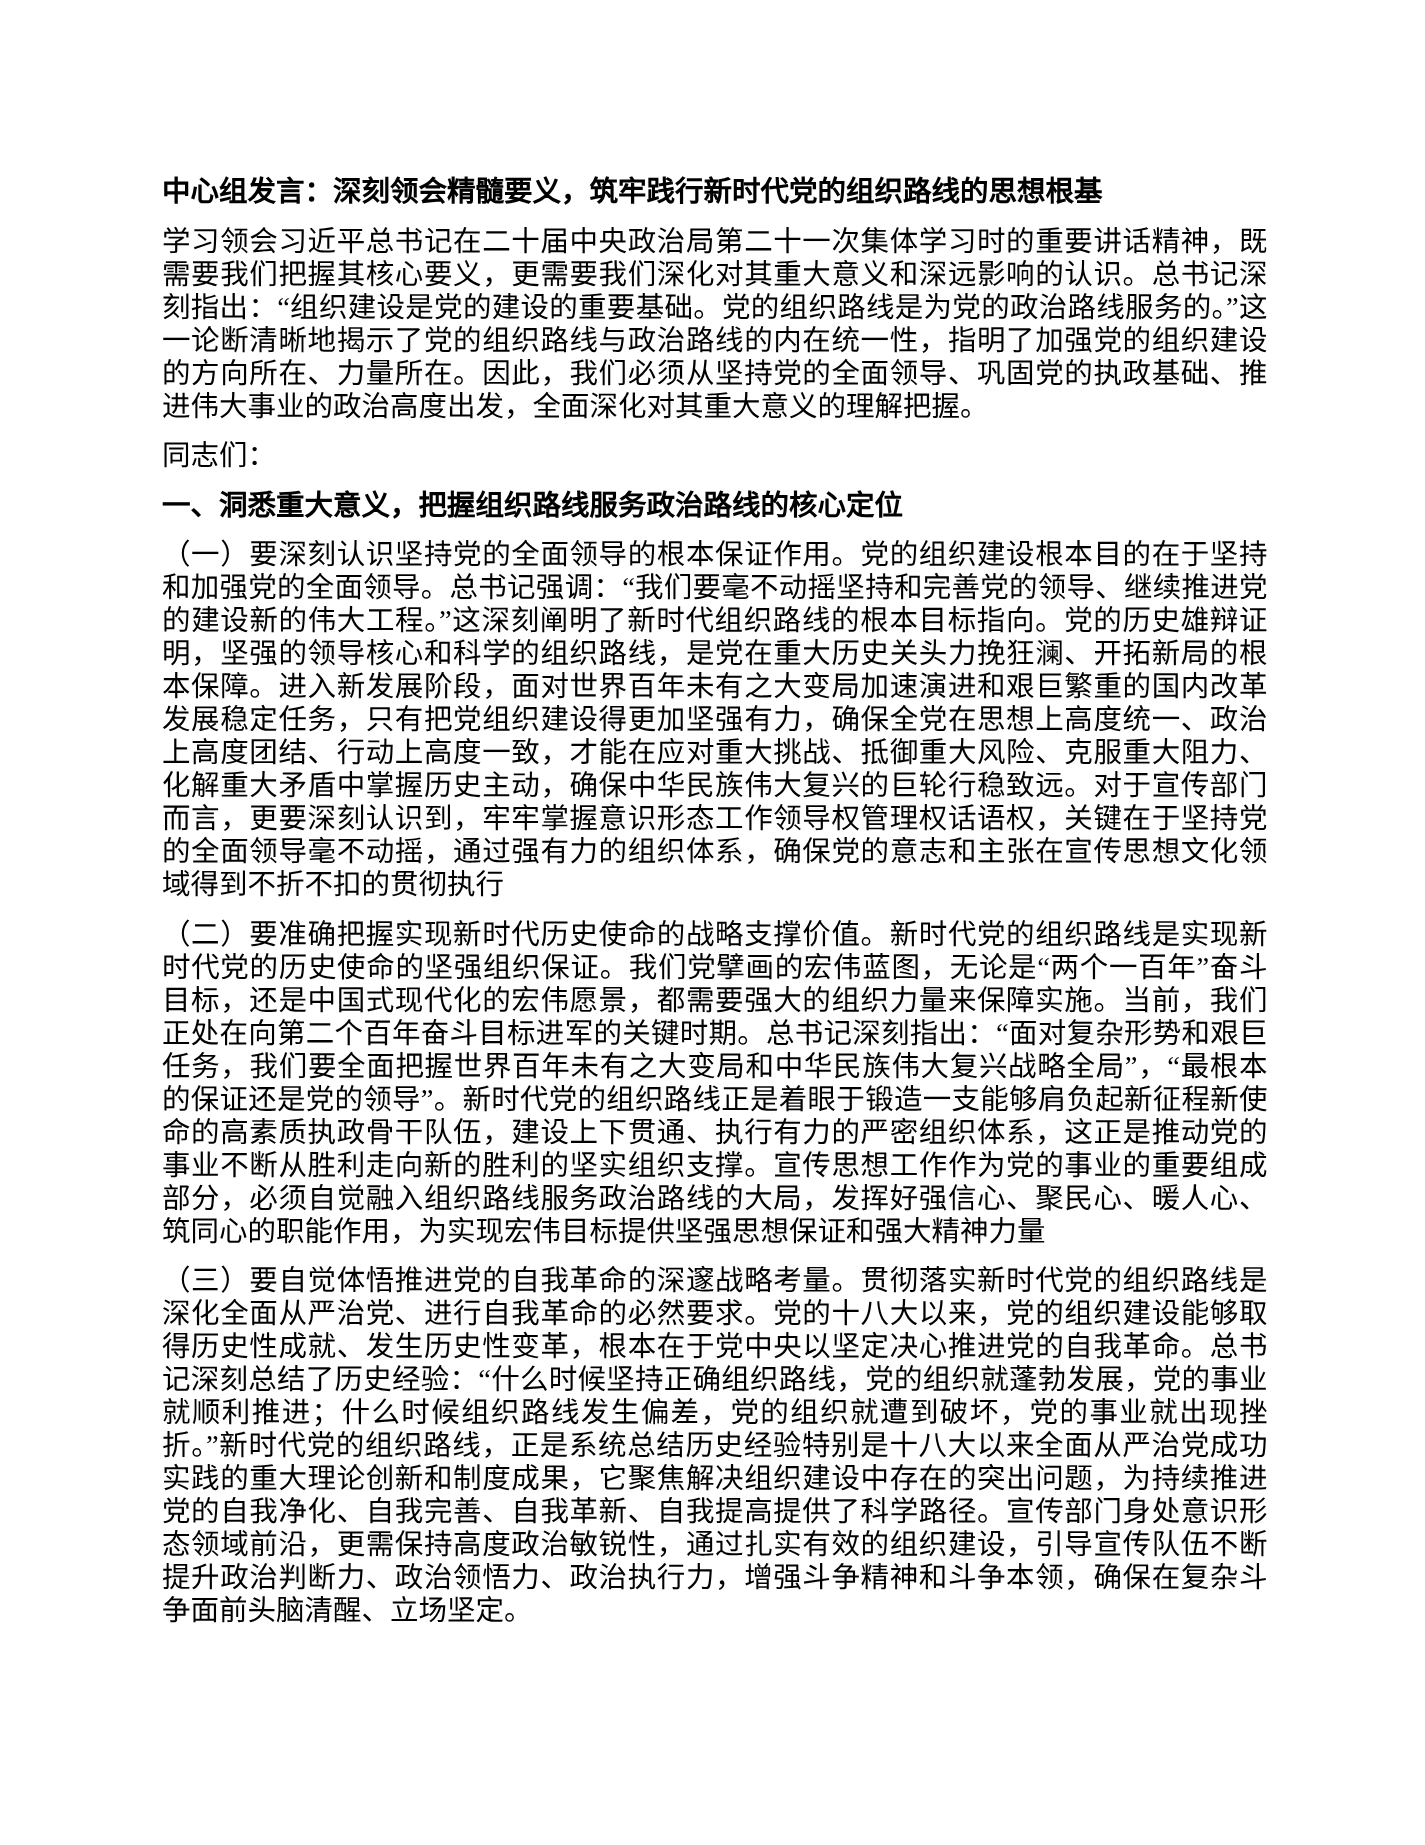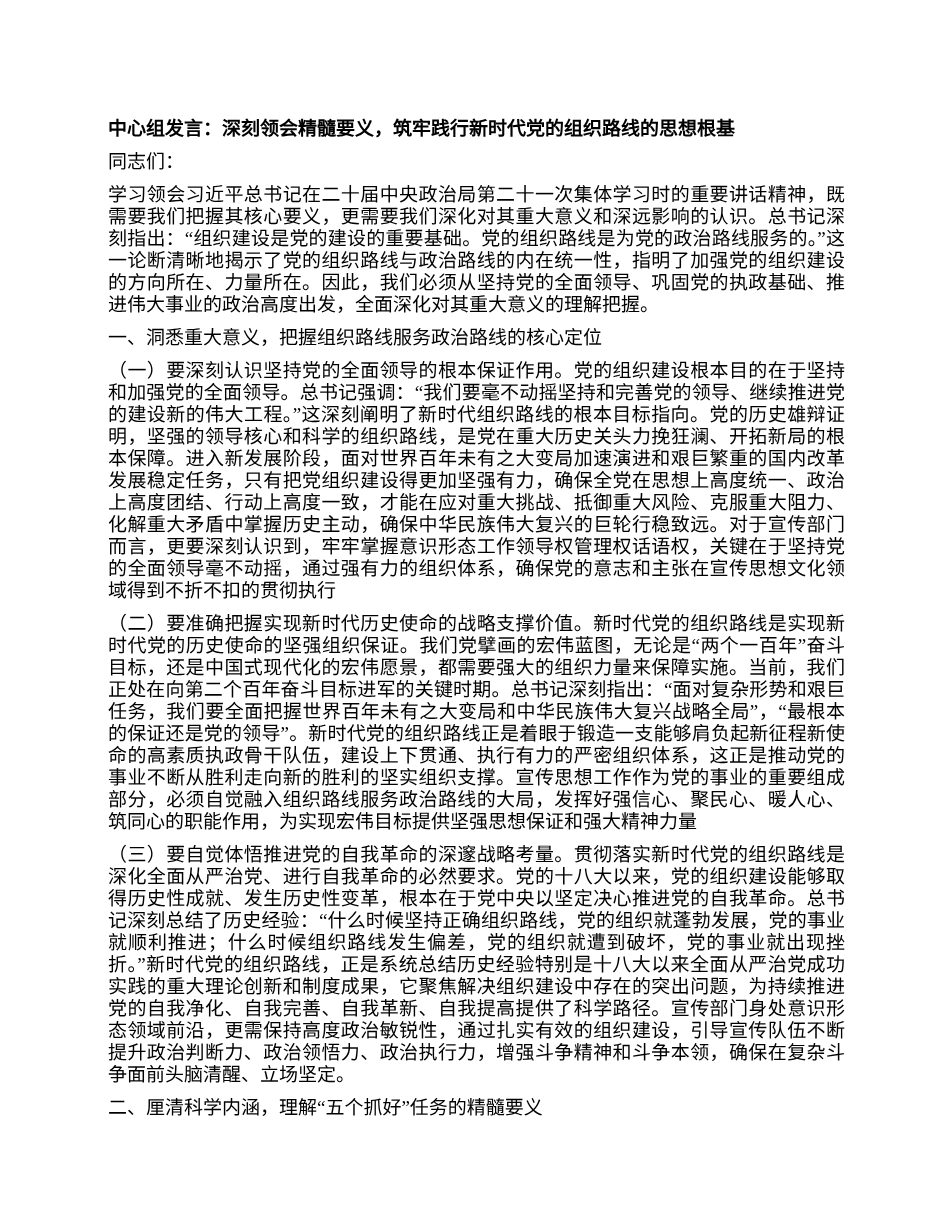--- a/index.html
+++ b/index.html
@@ -26,34 +26,33 @@
   }
   .page h1.title {
     font-size: 19px;
     font-weight: bold;
     margin: 0 0 11px 0;
     text-align: left;
     line-height: 22px;
   }
   .page h2.heading {
     font-size: 19px;
-    font-weight: normal;
+    font-weight: bold;
     margin: 0 0 11px 0;
     text-align: left;
     line-height: 22px;
   }
   .page p.paragraph {
     margin: 0 0 11px 0;
   }
 </style>
 </head>
 <body>
 
 <div class="page" id="doc">
     <h1 class="title">中心组发言：深刻领会精髓要义，筑牢践行新时代党的组织路线的思想根基</h1>
+    <p class="paragraph">学习领会习近平总书记在二十届中央政治局第二十一次集体学习时的重要讲话精神，既需要我们把握其核心要义，更需要我们深化对其重大意义和深远影响的认识。总书记深刻指出：“组织建设是党的建设的重要基础。党的组织路线是为党的政治路线服务的。”这一论断清晰地揭示了党的组织路线与政治路线的内在统一性，指明了加强党的组织建设的方向所在、力量所在。因此，我们必须从坚持党的全面领导、巩固党的执政基础、推进伟大事业的政治高度出发，全面深化对其重大意义的理解把握。</p>
     <p class="paragraph">同志们：</p>
-    <p class="paragraph">学习领会习近平总书记在二十届中央政治局第二十一次集体学习时的重要讲话精神，既需要我们把握其核心要义，更需要我们深化对其重大意义和深远影响的认识。总书记深刻指出：“组织建设是党的建设的重要基础。党的组织路线是为党的政治路线服务的。”这一论断清晰地揭示了党的组织路线与政治路线的内在统一性，指明了加强党的组织建设的方向所在、力量所在。因此，我们必须从坚持党的全面领导、巩固党的执政基础、推进伟大事业的政治高度出发，全面深化对其重大意义的理解把握。</p>
     <h2 class="heading">一、洞悉重大意义，把握组织路线服务政治路线的核心定位</h2>
     <p class="paragraph">（一）要深刻认识坚持党的全面领导的根本保证作用。党的组织建设根本目的在于坚持和加强党的全面领导。总书记强调：“我们要毫不动摇坚持和完善党的领导、继续推进党的建设新的伟大工程。”这深刻阐明了新时代组织路线的根本目标指向。党的历史雄辩证明，坚强的领导核心和科学的组织路线，是党在重大历史关头力挽狂澜、开拓新局的根本保障。进入新发展阶段，面对世界百年未有之大变局加速演进和艰巨繁重的国内改革发展稳定任务，只有把党组织建设得更加坚强有力，确保全党在思想上高度统一、政治上高度团结、行动上高度一致，才能在应对重大挑战、抵御重大风险、克服重大阻力、化解重大矛盾中掌握历史主动，确保中华民族伟大复兴的巨轮行稳致远。对于宣传部门而言，更要深刻认识到，牢牢掌握意识形态工作领导权管理权话语权，关键在于坚持党的全面领导毫不动摇，通过强有力的组织体系，确保党的意志和主张在宣传思想文化领域得到不折不扣的贯彻执行</p>
     <p class="paragraph">（二）要准确把握实现新时代历史使命的战略支撑价值。新时代党的组织路线是实现新时代党的历史使命的坚强组织保证。我们党擘画的宏伟蓝图，无论是“两个一百年”奋斗目标，还是中国式现代化的宏伟愿景，都需要强大的组织力量来保障实施。当前，我们正处在向第二个百年奋斗目标进军的关键时期。总书记深刻指出：“面对复杂形势和艰巨任务，我们要全面把握世界百年未有之大变局和中华民族伟大复兴战略全局”，“最根本的保证还是党的领导”。新时代党的组织路线正是着眼于锻造一支能够肩负起新征程新使命的高素质执政骨干队伍，建设上下贯通、执行有力的严密组织体系，这正是推动党的事业不断从胜利走向新的胜利的坚实组织支撑。宣传思想工作作为党的事业的重要组成部分，必须自觉融入组织路线服务政治路线的大局，发挥好强信心、聚民心、暖人心、筑同心的职能作用，为实现宏伟目标提供坚强思想保证和强大精神力量</p>
     <p class="paragraph">（三）要自觉体悟推进党的自我革命的深邃战略考量。贯彻落实新时代党的组织路线是深化全面从严治党、进行自我革命的必然要求。党的十八大以来，党的组织建设能够取得历史性成就、发生历史性变革，根本在于党中央以坚定决心推进党的自我革命。总书记深刻总结了历史经验：“什么时候坚持正确组织路线，党的组织就蓬勃发展，党的事业就顺利推进；什么时候组织路线发生偏差，党的组织就遭到破坏，党的事业就出现挫折。”新时代党的组织路线，正是系统总结历史经验特别是十八大以来全面从严治党成功实践的重大理论创新和制度成果，它聚焦解决组织建设中存在的突出问题，为持续推进党的自我净化、自我完善、自我革新、自我提高提供了科学路径。宣传部门身处意识形态领域前沿，更需保持高度政治敏锐性，通过扎实有效的组织建设，引导宣传队伍不断提升政治判断力、政治领悟力、政治执行力，增强斗争精神和斗争本领，确保在复杂斗争面前头脑清醒、立场坚定。</p>
-    <h2 class="heading">二、厘清科学内涵，理解“五个抓好”任务的精髓要义</h2>
   </div>
 
 </body></html>

